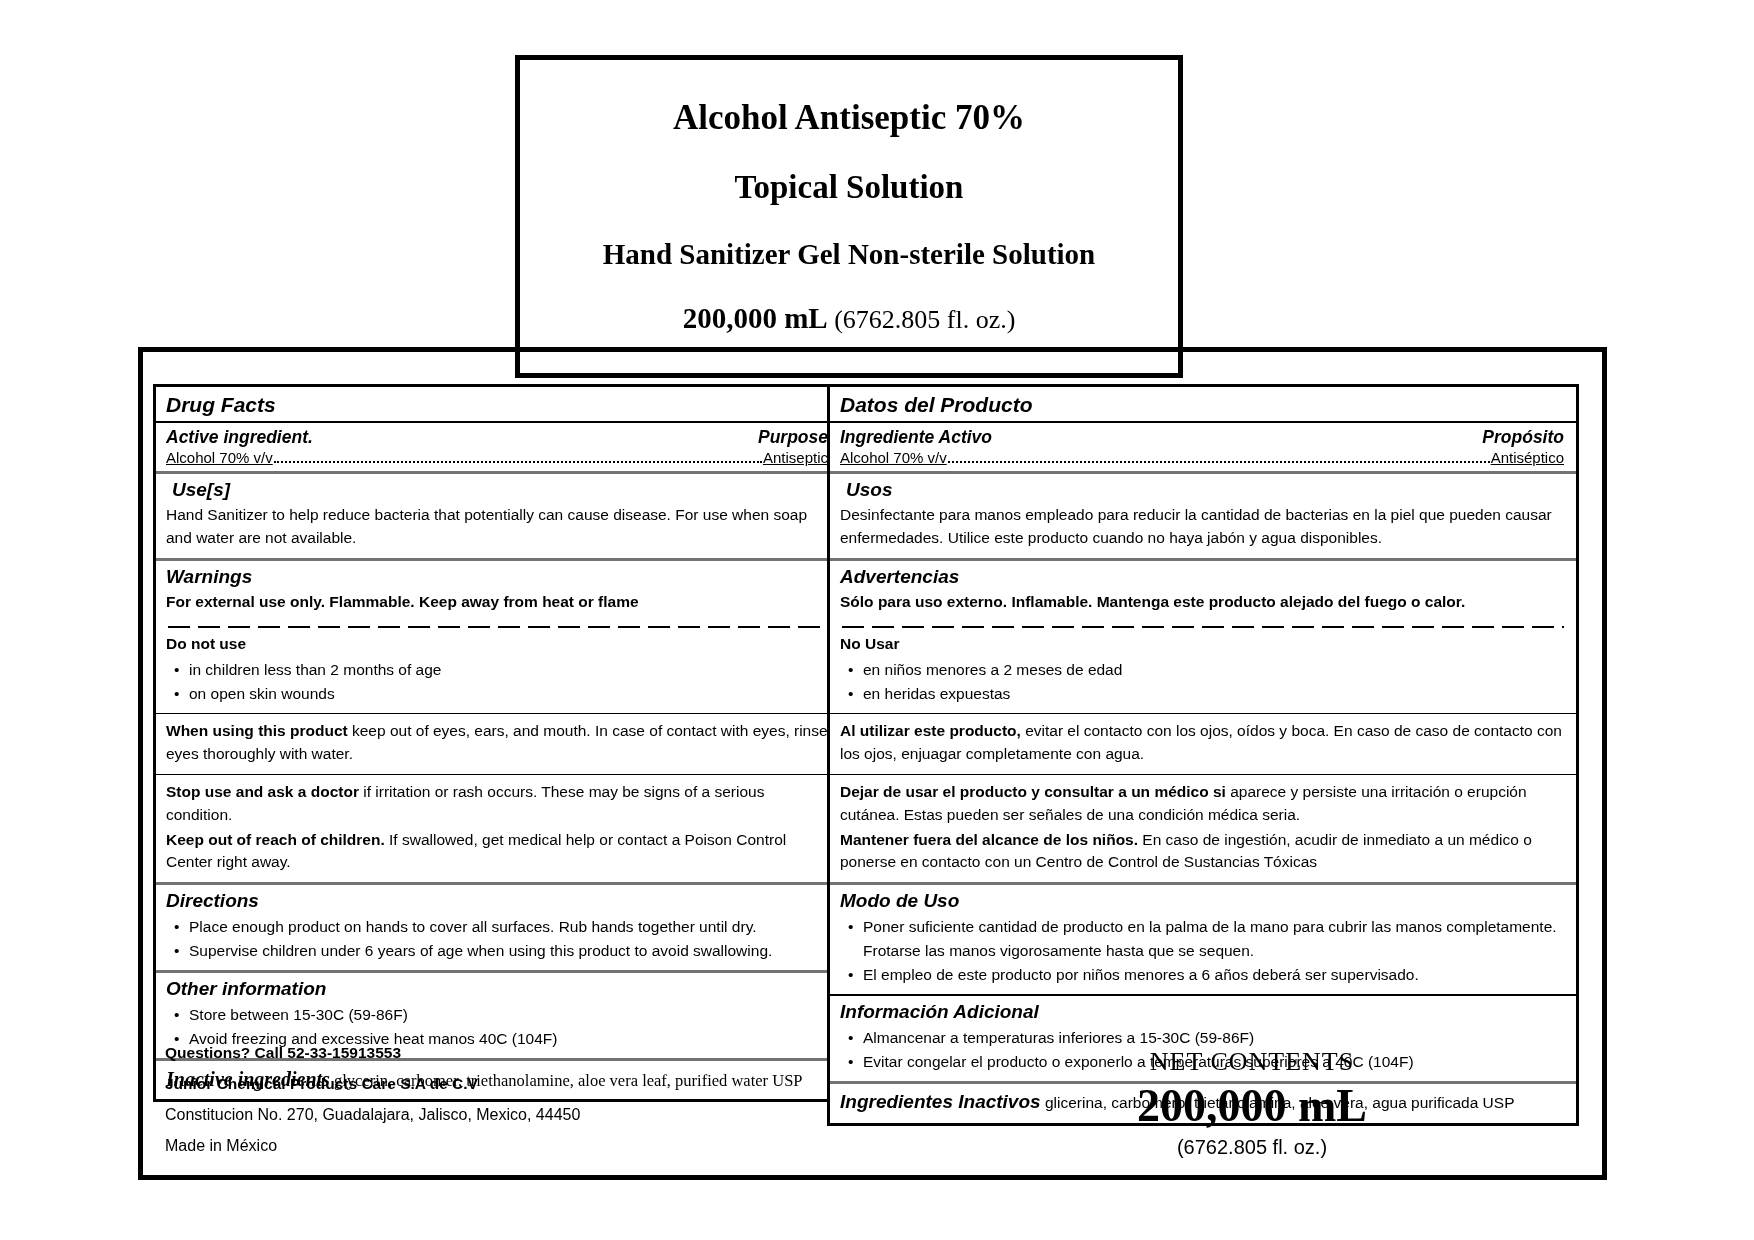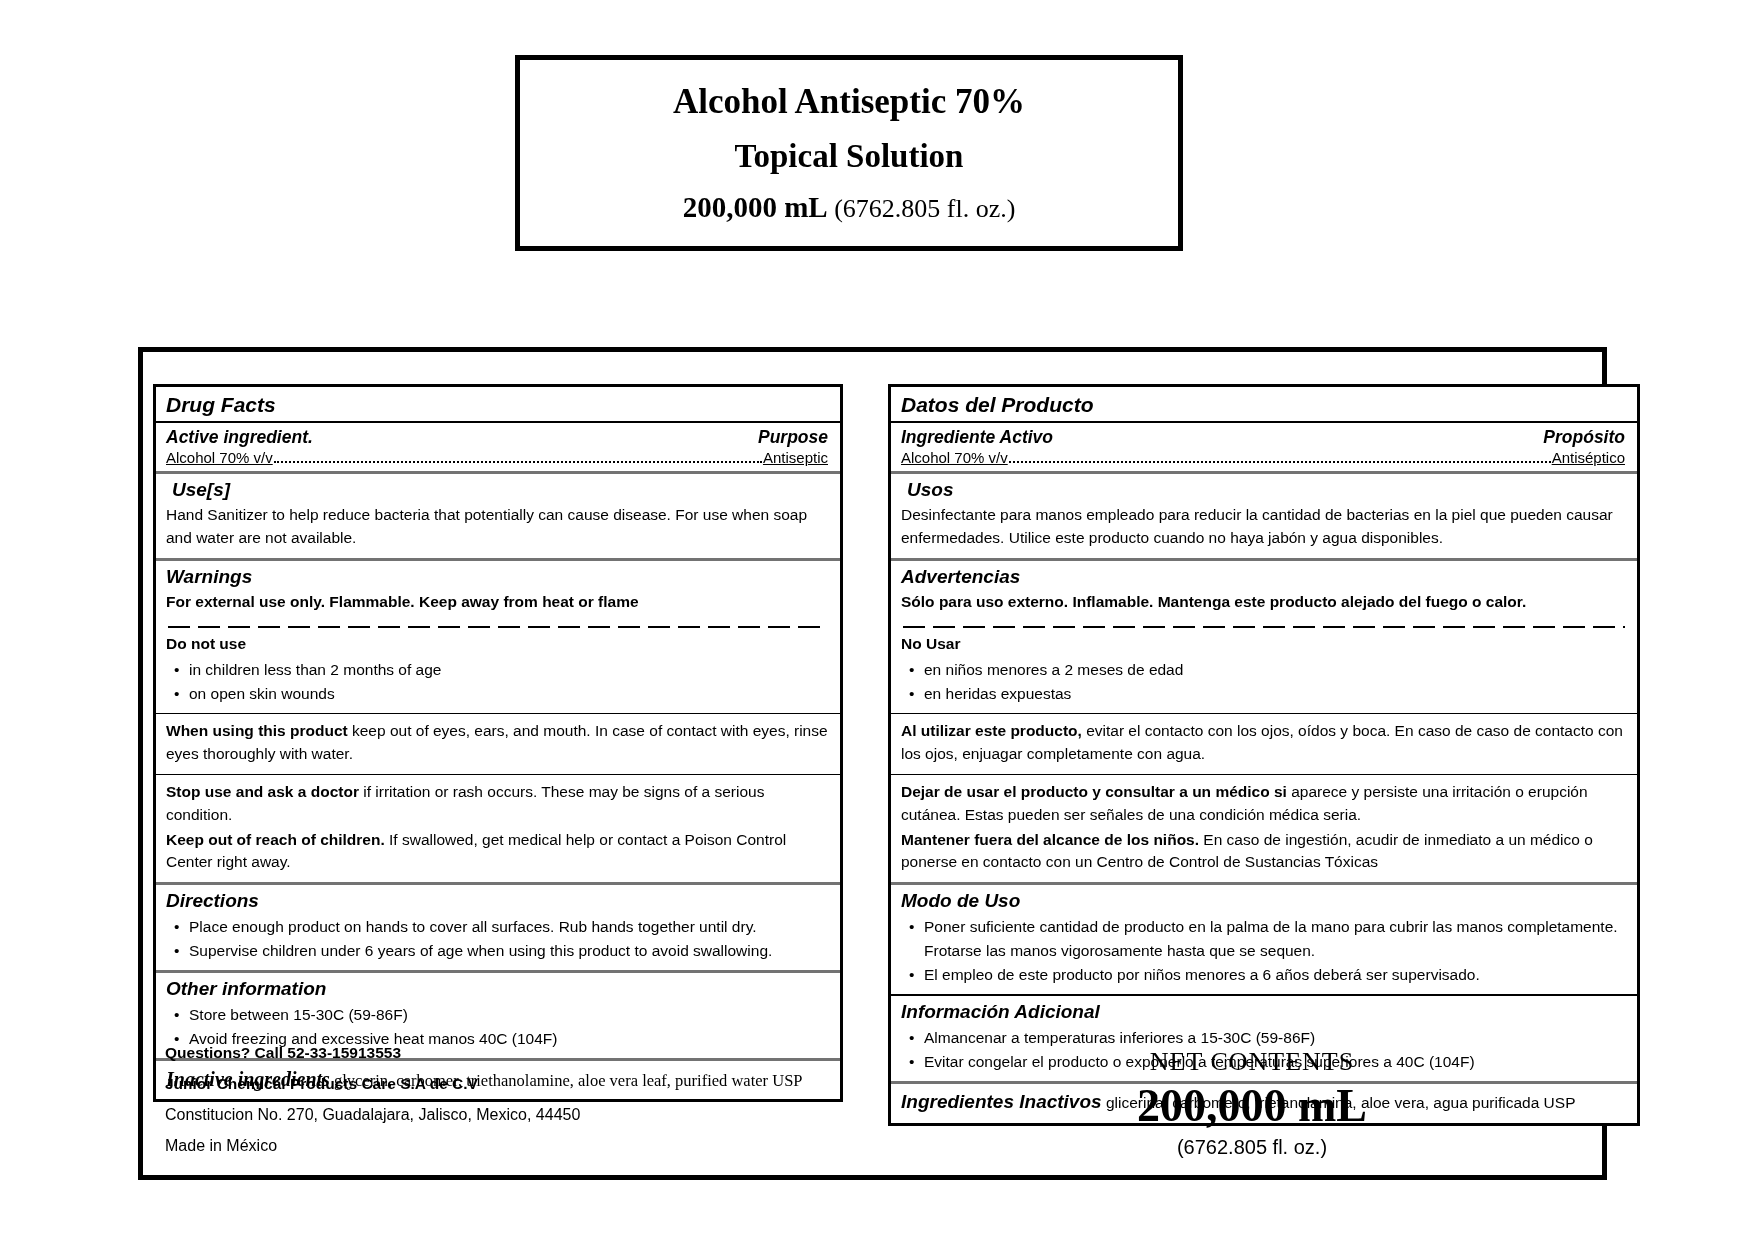--- a/index.html
+++ b/index.html
@@ -2,39 +2,39 @@
 <html><head>
 <meta charset="utf-8">
 <style>
   html,body{margin:0;padding:0;}
   body{
     width:1754px;height:1240px;background:#ffffff;color:#000;
     font-family:"Liberation Sans",sans-serif;position:relative;overflow:hidden;
   }
   
   .title-box{
-    position:absolute;left:515px;top:55px;width:668px;height:196px;
+    position:absolute;left:515px;top:55px;width:668px;height:323px;
     border:5px solid #000;display:flex;flex-direction:column;align-items:center;
     justify-content:space-evenly;text-align:center;
     font-family:"Liberation Serif",serif;padding:6px 0;box-sizing:border-box;
   }
   .t1{font-size:35px;font-weight:bold;}
   .t2{font-size:33px;font-weight:bold;}
   .t3{font-size:29px;font-weight:bold;}
   .t4{font-size:26px;}
   .t4 .vol{font-size:29px;font-weight:bold;}
   
   .main-box{
     position:absolute;left:138px;top:347px;width:1469px;height:833px;
     border:5px solid #000;box-sizing:border-box;
   }
   
   .panel{position:absolute;top:32px;border:3px solid #000;background:#fff;box-sizing:border-box;}
   .panel-left{left:10px;width:690px;}
-  .panel-right{left:745px;width:752px;}
+  .panel-right{left:684px;width:752px;}
   .p-title{font-style:italic;font-weight:bold;font-size:21px;padding:6px 10px 4px;border-bottom:2px solid #000;}
   .ai-head{display:flex;justify-content:space-between;font-style:italic;font-weight:bold;font-size:17.5px;padding:4px 12px 0 10px;}
   .dotted-row{display:flex;align-items:flex-end;font-size:15px;padding:1px 12px 5px 10px;text-decoration:underline;}
   .leader{flex:1;border-bottom:2px dotted #000;margin:0 1px 3px;}
   .sec{padding:4px 10px 6px;}
   .rule3{border-top:3px solid #737373;}
   .rule2{border-top:2px solid #000;}
   .rule1{border-top:1px solid #000;}
   .h{font-style:italic;font-weight:bold;font-size:19px;margin:1px 0 3px;}
   .h.ind{padding-left:6px;}
@@ -57,20 +57,21 @@
   .net-label{font-family:"Liberation Serif",serif;font-size:26px;letter-spacing:1px;}
   .net-value{font-family:"Liberation Serif",serif;font-weight:bold;font-size:46px;margin-top:2px;}
   .net-oz{font-size:20px;margin-top:4px;}
 </style>
 </head>
 <body>
 
 <div class="title-box">
   <div class="t1">Alcohol Antiseptic 70%</div>
   <div class="t2">Topical Solution</div>
+  <div class="t3">Hand Sanitizer Gel Non-sterile Solution</div>
   <div class="t4"><span class="vol">200,000 mL</span><span> (6762.805 fl. oz.)</span></div>
 </div>
 
 <div class="main-box">
 
   <div class="panel panel-left">
     <div class="p-title">Drug Facts</div>
 
     <div>
       <div class="ai-head">

